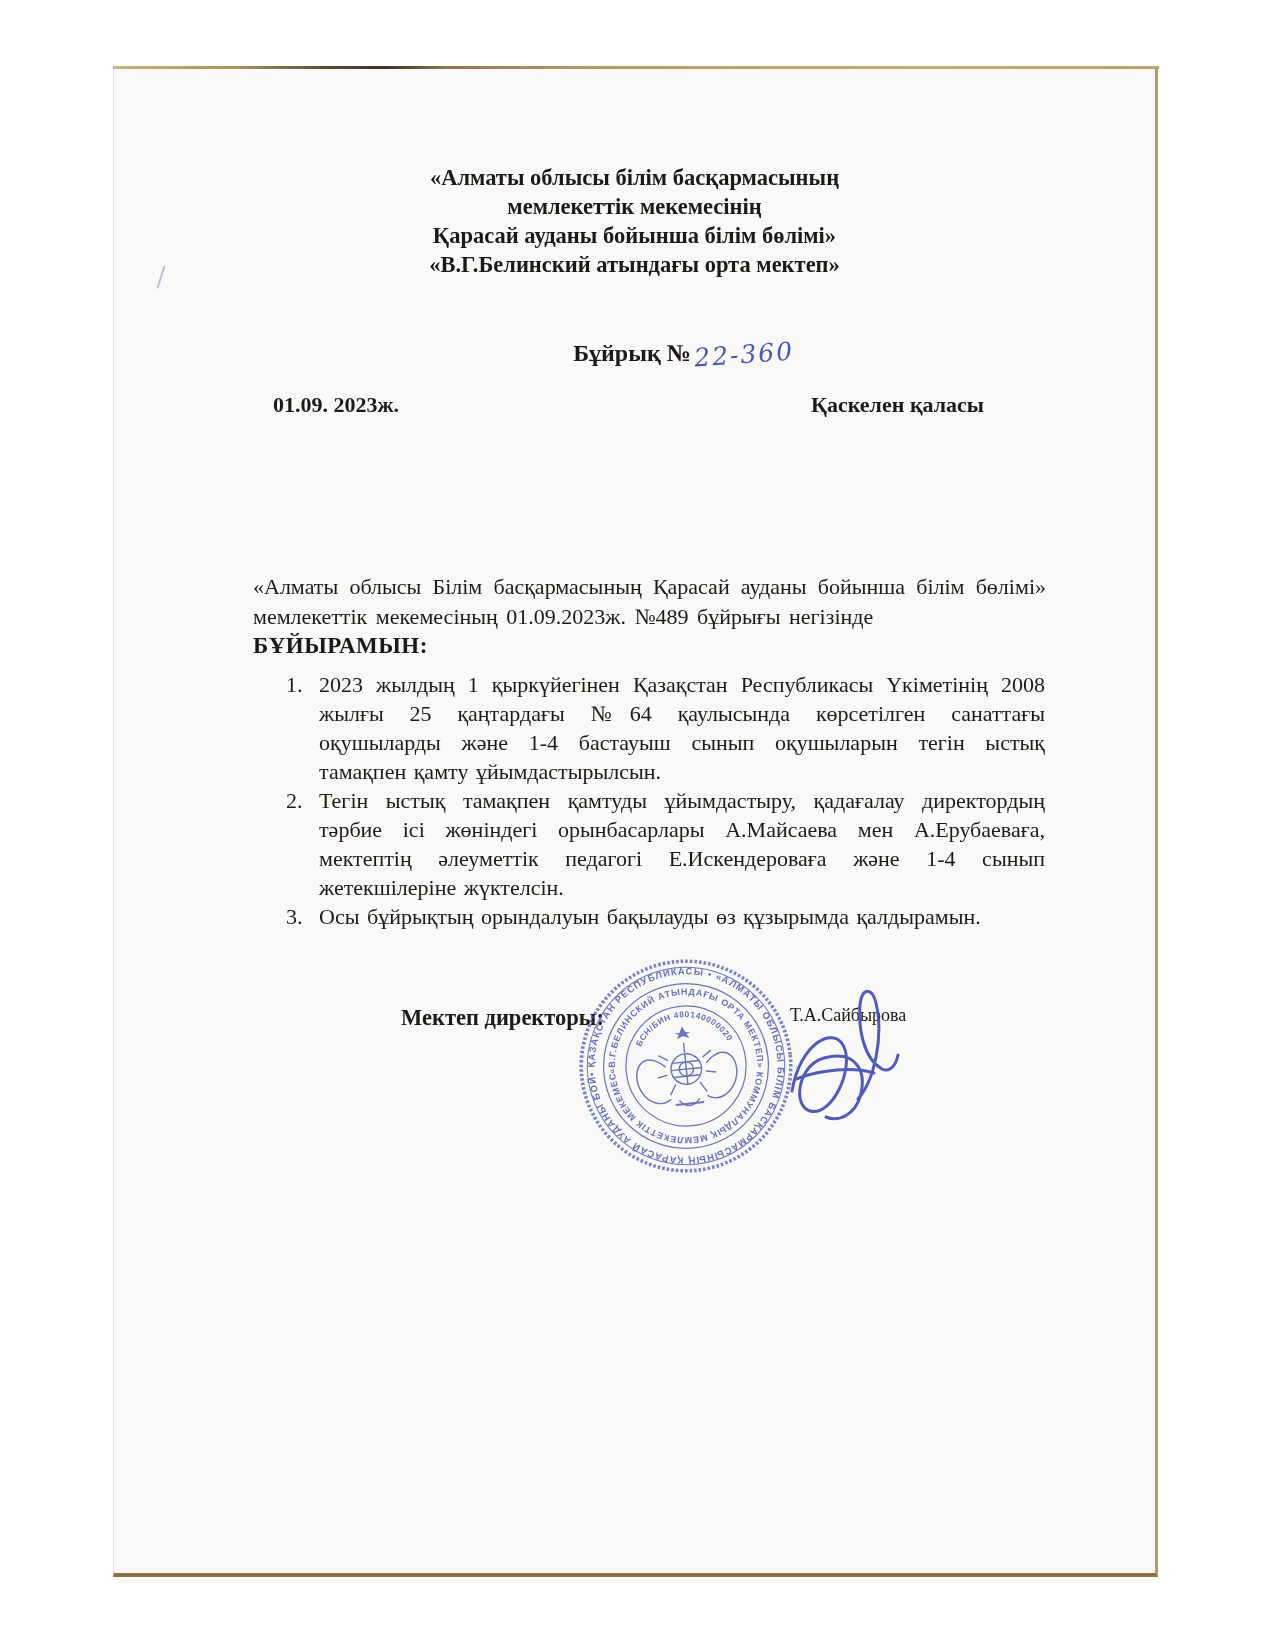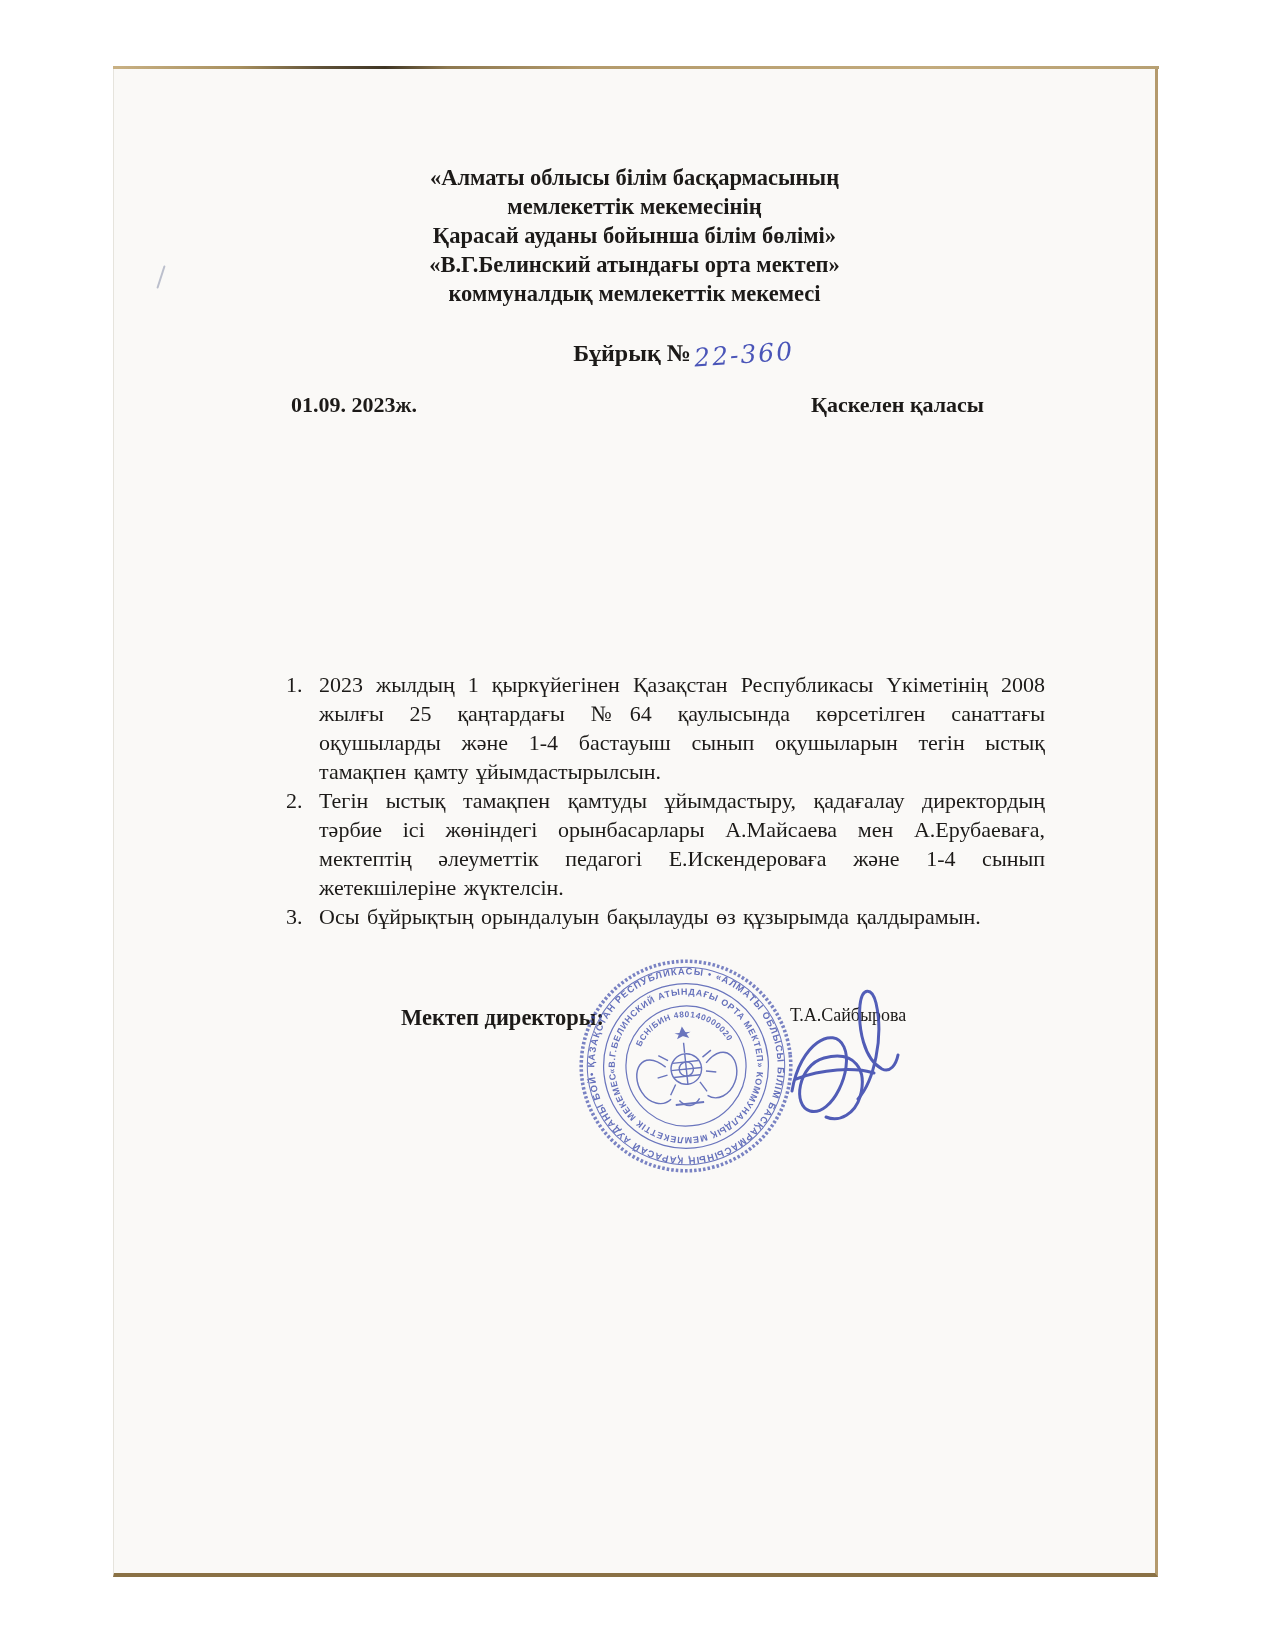--- a/index.html
+++ b/index.html
@@ -14,21 +14,21 @@
     position:absolute;left:-1px;top:-3px;width:1046px;height:3px;
     background:linear-gradient(90deg,#c9b184 0%,#a8905f 12%,#5f5138 20%,#3f3524 26%,#8d7850 32%,#b39a6b 45%,#c3ab7d 78%,#b7a073 100%);
   }
   .letterhead{position:absolute;top:94px;left:0;right:0;text-align:center;
     font-weight:bold;font-size:22.5px;line-height:29px;}
   .order-line{position:absolute;top:269px;left:0;right:0;text-align:center;padding-left:98px;
     font-weight:bold;font-size:24px;}
   .order-number{display:inline-block;font-family:"DejaVu Serif",serif;font-style:italic;font-weight:400;
     color:#4a55b8;font-size:25px;letter-spacing:2px;transform:rotate(-4deg) translateY(2px);margin-left:3px;}
   .date-row{position:absolute;top:323px;left:0;width:100%;height:32px;}
-  .date-row .date{position:absolute;left:177px;font-weight:bold;font-size:22px;}
+  .date-row .date{position:absolute;left:159px;font-weight:bold;font-size:22px;}
   .date-row .city{position:absolute;left:697px;font-weight:bold;font-size:22px;}
   .subject{position:absolute;top:408px;left:161px;font-weight:bold;font-size:22px;line-height:30px;}
   .body-text{position:absolute;top:503px;left:139px;width:793px;}
   .preamble{margin:0;font-size:22px;line-height:29.5px;text-align:justify;word-spacing:3px;}
   .resolve{font-weight:bold;font-size:23px;margin-top:2px;letter-spacing:.5px;}
   .items{position:absolute;top:601px;left:172px;width:759px;margin:0;padding:0;list-style:none;}
   .items li{display:flex;font-size:22px;line-height:29px;}
   .items .num{width:33px;flex:none;}
   .items .itext{flex:1;text-align:justify;word-spacing:2px;}
   .sig-row{position:absolute;top:936px;left:0;width:100%;height:40px;}
@@ -46,33 +46,36 @@
 <div class="scan">
   <div class="page">
     <div class="page-top-edge"></div>
     <div class="pen-mark"></div>
 
     <div class="letterhead">
       <div>«Алматы облысы білім басқармасының</div>
       <div>мемлекеттік мекемесінің</div>
       <div>Қарасай ауданы бойынша білім бөлімі»</div>
       <div>«В.Г.Белинский атындағы орта мектеп»</div>
-      <div>коммуналдық мемлекеттік мекемесі</div>
     </div>
 
     <div class="order-line">
       <span>Бұйрық №</span><span class="order-number">22-360</span>
     </div>
 
     <div class="date-row">
       <span class="date">01.09. 2023ж.</span>
       <span class="city">Қаскелен қаласы</span>
     </div>
 
 
+    <div class="body-text">
+      <p class="preamble">«Алматы облысы Білім басқармасының Қарасай ауданы бойынша білім бөлімі» мемлекеттік мекемесіның 01.09.2023ж. №489 бұйрығы негізінде</p>
+      <div class="resolve">БҰЙЫРАМЫН:</div>
+    </div>
 
     <ol class="items">
       <li>
         <span class="num">1.</span>
         <span class="itext">2023 жылдың 1 қыркүйегінен Қазақстан Республикасы Үкіметінің 2008 жылғы 25 қаңтардағы №64 қаулысында көрсетілген санаттағы оқушыларды және 1-4 бастауыш сынып оқушыларын тегін ыстық тамақпен қамту ұйымдастырылсын.</span>
       </li>
       <li>
         <span class="num">2.</span>
         <span class="itext">Тегін ыстық тамақпен қамтуды ұйымдастыру, қадағалау директордың тәрбие ісі жөніндегі орынбасарлары А.Майсаева мен А.Ерубаеваға, мектептің әлеуметтік педагогі Е.Искендероваға және 1-4 сынып жетекшілеріне жүктелсін.</span>
       </li>

